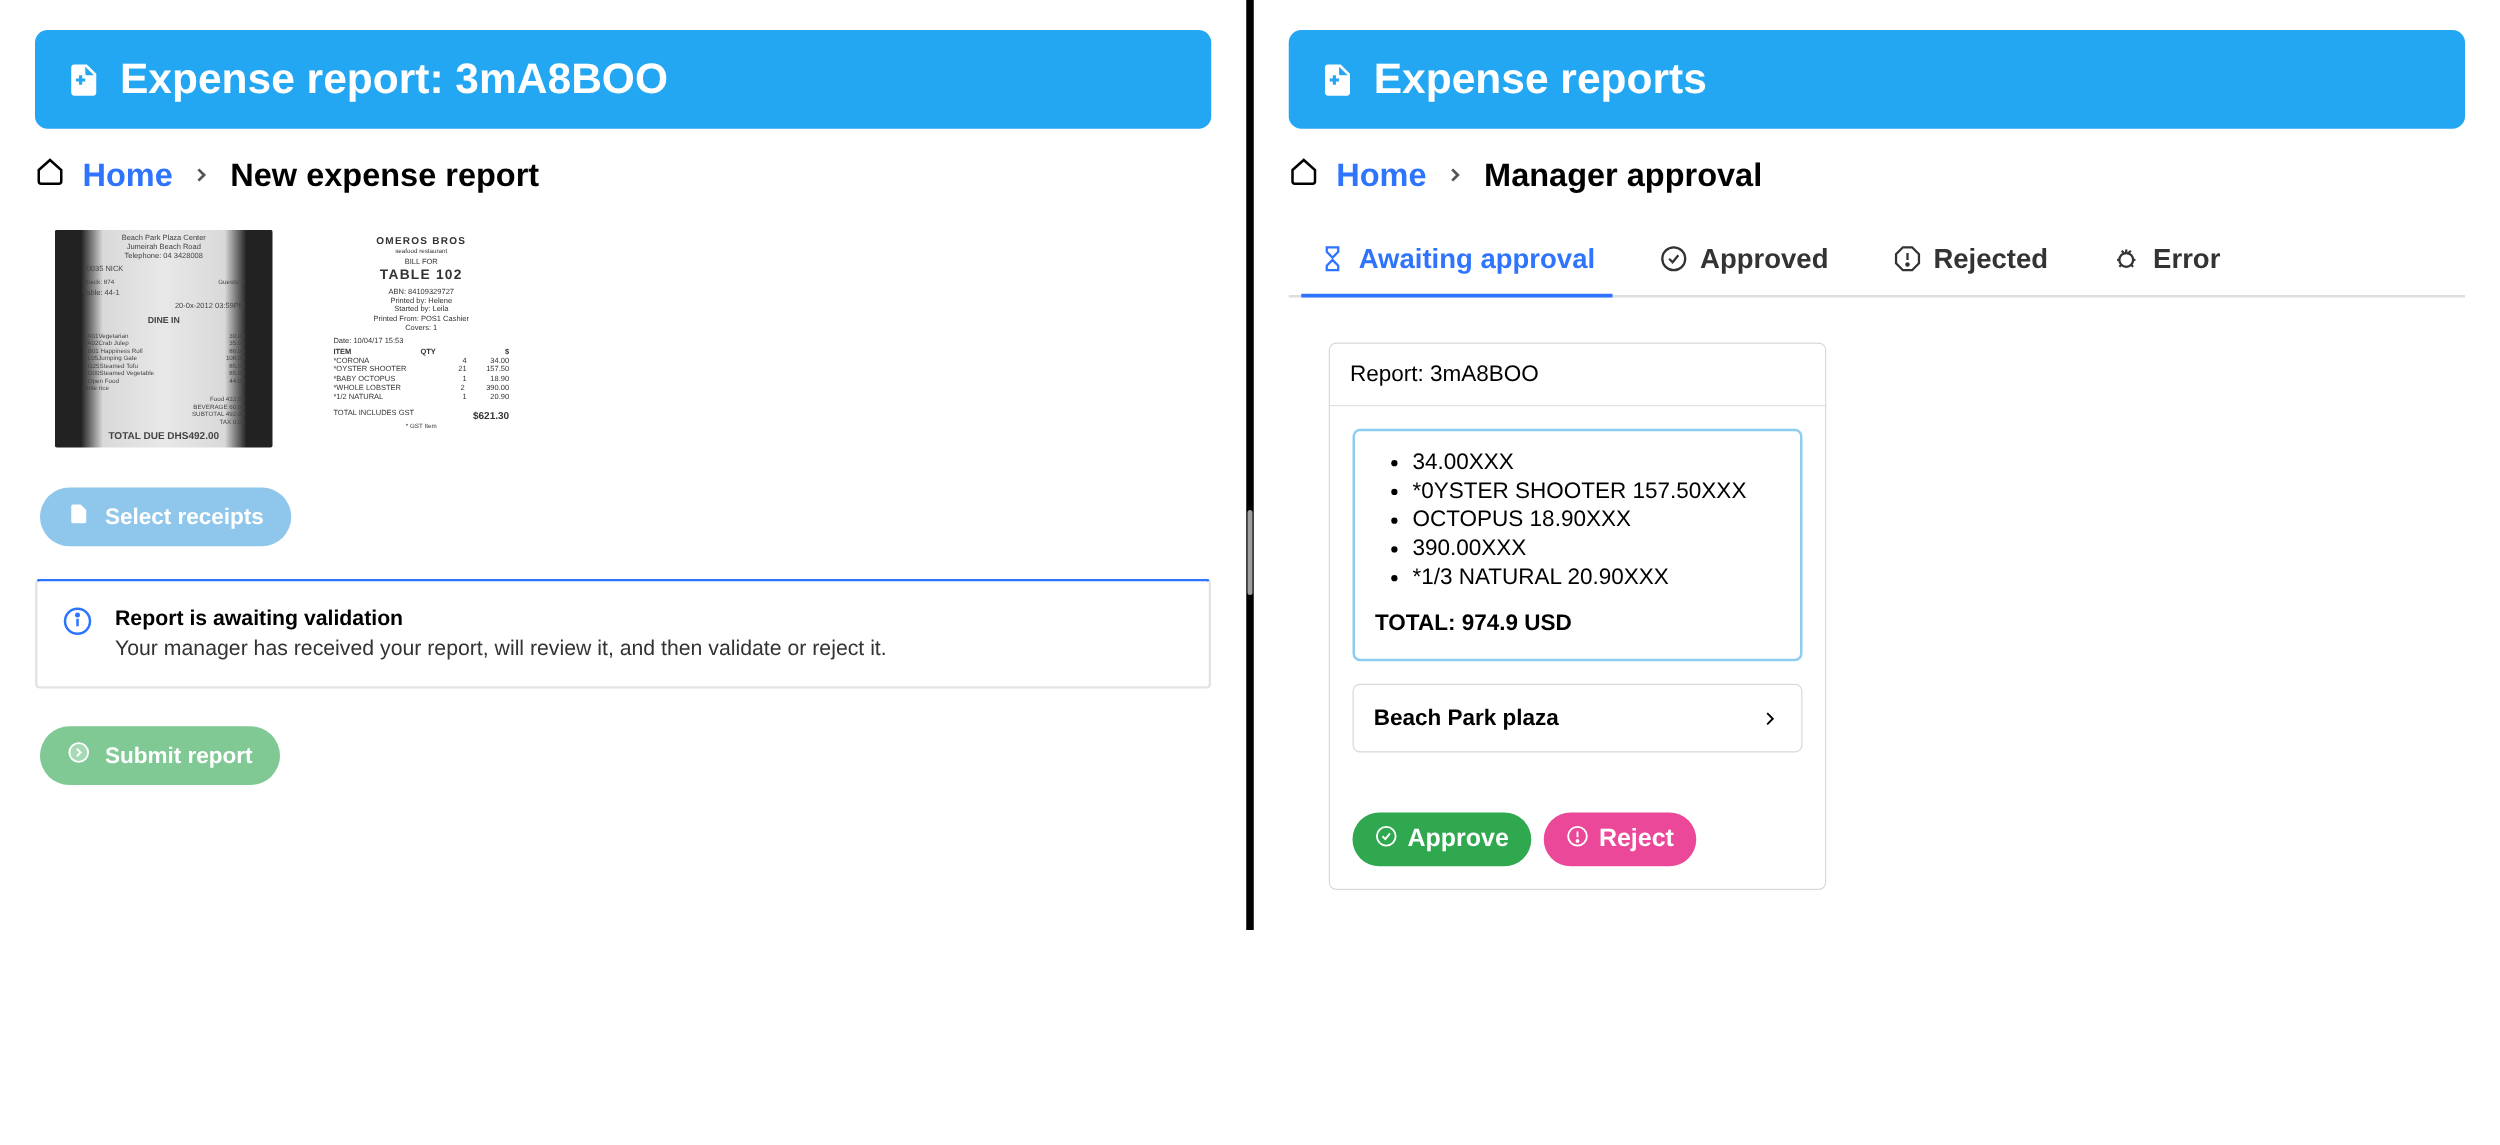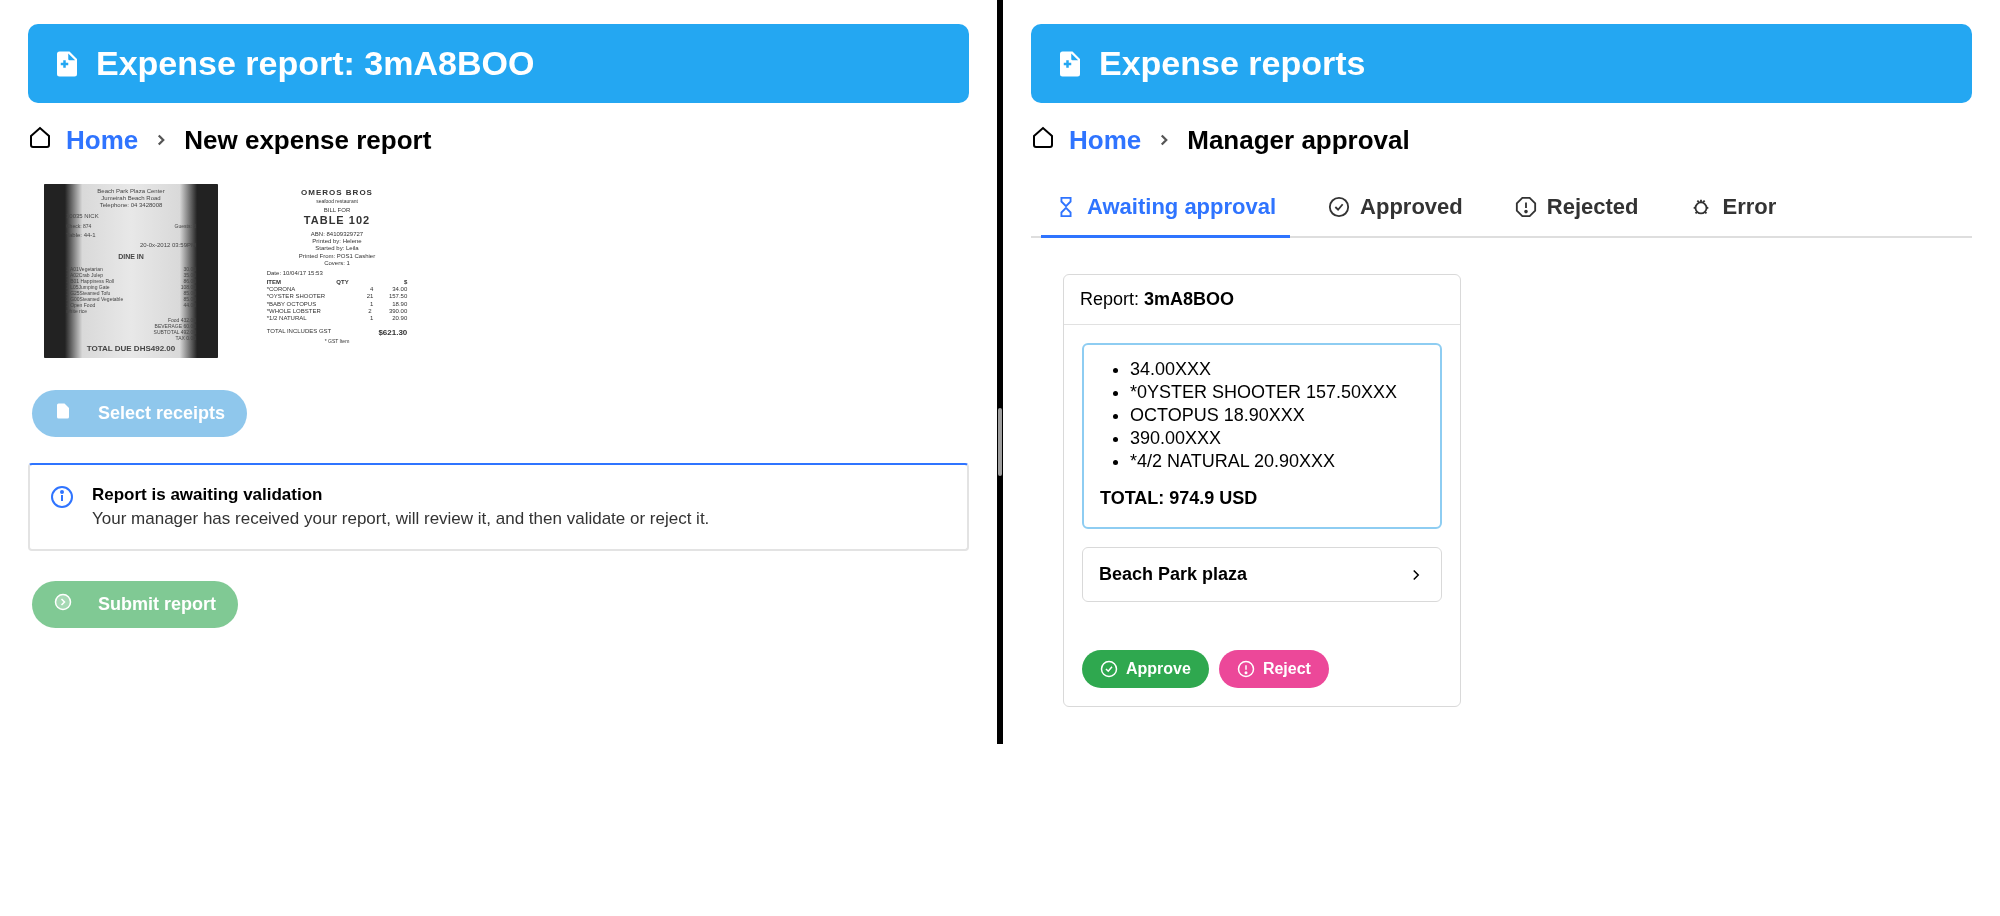--- a/index.html
+++ b/index.html
@@ -26,53 +26,53 @@
 .receipt-a .title { font-size: 7px; font-weight: 700; margin-bottom: 2px; }
 .receipt-a .line { width: 100%; display: flex; justify-content: space-between; font-size: 5px; }
 .receipt-a .total { font-weight: 700; font-size: 8px; }
 
 .receipt-b { display: flex; flex-direction: column; align-items: stretch; justify-content: flex-start; width: 90%; height: 100%; color: #333; font-size: 6px; padding: 4px 8px; }
 .receipt-b .center { text-align: center; }
 .receipt-b .hdr { font-weight: 700; font-size: 8px; letter-spacing: 1px; }
 .receipt-b .row { display: flex; justify-content: space-between; font-size: 6px; }
 .receipt-b .tot { font-weight: 700; font-size: 8px; }
 
-.pill-btn { display: inline-flex; align-items: center; gap: 26px; border-radius: 999px; padding: 12px 22px; font-size: 18px; font-weight: 600; border: none; cursor: pointer; margin-left: 4px; }
+.pill-btn { display: inline-flex; align-items: center; gap: 12px; border-radius: 999px; padding: 12px 22px; font-size: 18px; font-weight: 600; border: none; cursor: pointer; margin-left: 4px; }
 .pill-btn.select { background: #8fc7ec; color: #fff; }
 .pill-btn.submit { background: #80c994; color: #fff; }
 .pill-btn svg { width: 18px; height: 18px; }
 
 .info-box { border: 2px solid #e3e3e3; border-top: 2px solid #2f74ff; border-radius: 4px; padding: 20px 20px; display: flex; gap: 18px; margin: 26px 0 30px 0; align-items: flex-start; }
 .info-box .info-icon { color: #2f74ff; flex-shrink: 0; }
 .info-box .info-title { font-weight: 700; font-size: 17px; margin-bottom: 4px; }
 .info-box .info-body { font-size: 17px; color: #333; }
 
 .tabs { display: flex; gap: 48px; border-bottom: 2px solid #dedede; margin-bottom: 36px; padding: 0 22px; }
 .tab { display: flex; align-items: center; gap: 10px; padding: 12px 2px 16px; font-size: 22px; font-weight: 600; color: #333; cursor: pointer; position: relative; }
 .tab.active { color: #2f74ff; }
 .tab.active::after { content: ""; position: absolute; left: -12px; right: -12px; bottom: -2px; height: 3px; background: #2f74ff; }
 .tab svg { width: 22px; height: 22px; }
 
 .report-card { border: 1px solid #d9d9d9; border-radius: 6px; width: 398px; margin-left: 32px; overflow: hidden; }
 .report-card .card-header { padding: 14px 16px; font-size: 18px; border-bottom: 1px solid #e1e1e1; }
-.report-card .card-header .strong { font-weight: 700; }
+.report-card .card-header .strong { font-weight: 400; }
 .report-card .card-body { padding: 18px; }
 
 .resto-box { border: 2px solid #8ecdf2; border-radius: 6px; padding: 14px 16px 18px; margin-bottom: 18px; }
 .resto-title { font-weight: 700; font-size: 18px; display: flex; align-items: center; gap: 2px; cursor: pointer; margin-bottom: 20px; }
 .resto-title svg { width: 16px; height: 16px; }
 .resto-box ul { list-style: disc; margin-left: 30px; margin-bottom: 16px; font-size: 18px; }
 .resto-box ul li { margin-bottom: 2px; }
 .resto-total { font-weight: 700; font-size: 18px; }
 
 .plain-row { border: 1px solid #d9d9d9; border-radius: 6px; padding: 16px; display: flex; align-items: center; justify-content: space-between; font-weight: 700; font-size: 18px; cursor: pointer; margin-bottom: 30px; }
 .plain-row svg { width: 18px; height: 18px; }
 
 .action-row { display: flex; gap: 10px; padding: 0 18px 18px; }
-.act-btn { display: inline-flex; align-items: flex-end; gap: 8px; border-radius: 999px; padding: 10px 18px; font-size: 16px; font-weight: 600; color: #fff; border: none; cursor: pointer; }
+.act-btn { display: inline-flex; align-items: flex-start; gap: 8px; border-radius: 999px; padding: 10px 18px; font-size: 20px; font-weight: 600; color: #fff; border: none; cursor: pointer; }
 .act-btn.approve { background: #2fa84f; }
 .act-btn.reject { background: #ec4899; }
 .act-btn svg { width: 18px; height: 18px; }
 </style>
 </head>
 <body>
 
 <div class="split">
 
   <div class="pane">
@@ -313,21 +313,21 @@
       <div class="card-header">
         <span>Report: </span><span class="strong">3mA8BOO</span>
       </div>
       <div class="card-body">
         <div class="resto-box">
           <ul>
               <li>34.00XXX</li>
               <li>*0YSTER SHOOTER 157.50XXX</li>
               <li>OCTOPUS 18.90XXX</li>
               <li>390.00XXX</li>
-              <li>*4/2 NATURAL 20.90XXX</li>
+              <li>*1/3 NATURAL 20.90XXX</li>
             </ul>
           <div class="resto-total">TOTAL: 974.9 USD</div>
         </div>
 
         <div class="plain-row">
           <span>Beach Park plaza</span>
           <svg viewBox="0 0 24 24" fill="none" stroke="#000" stroke-width="2">
               <path d="M9 18l6-6-6-6"></path>
             </svg>
         </div>

